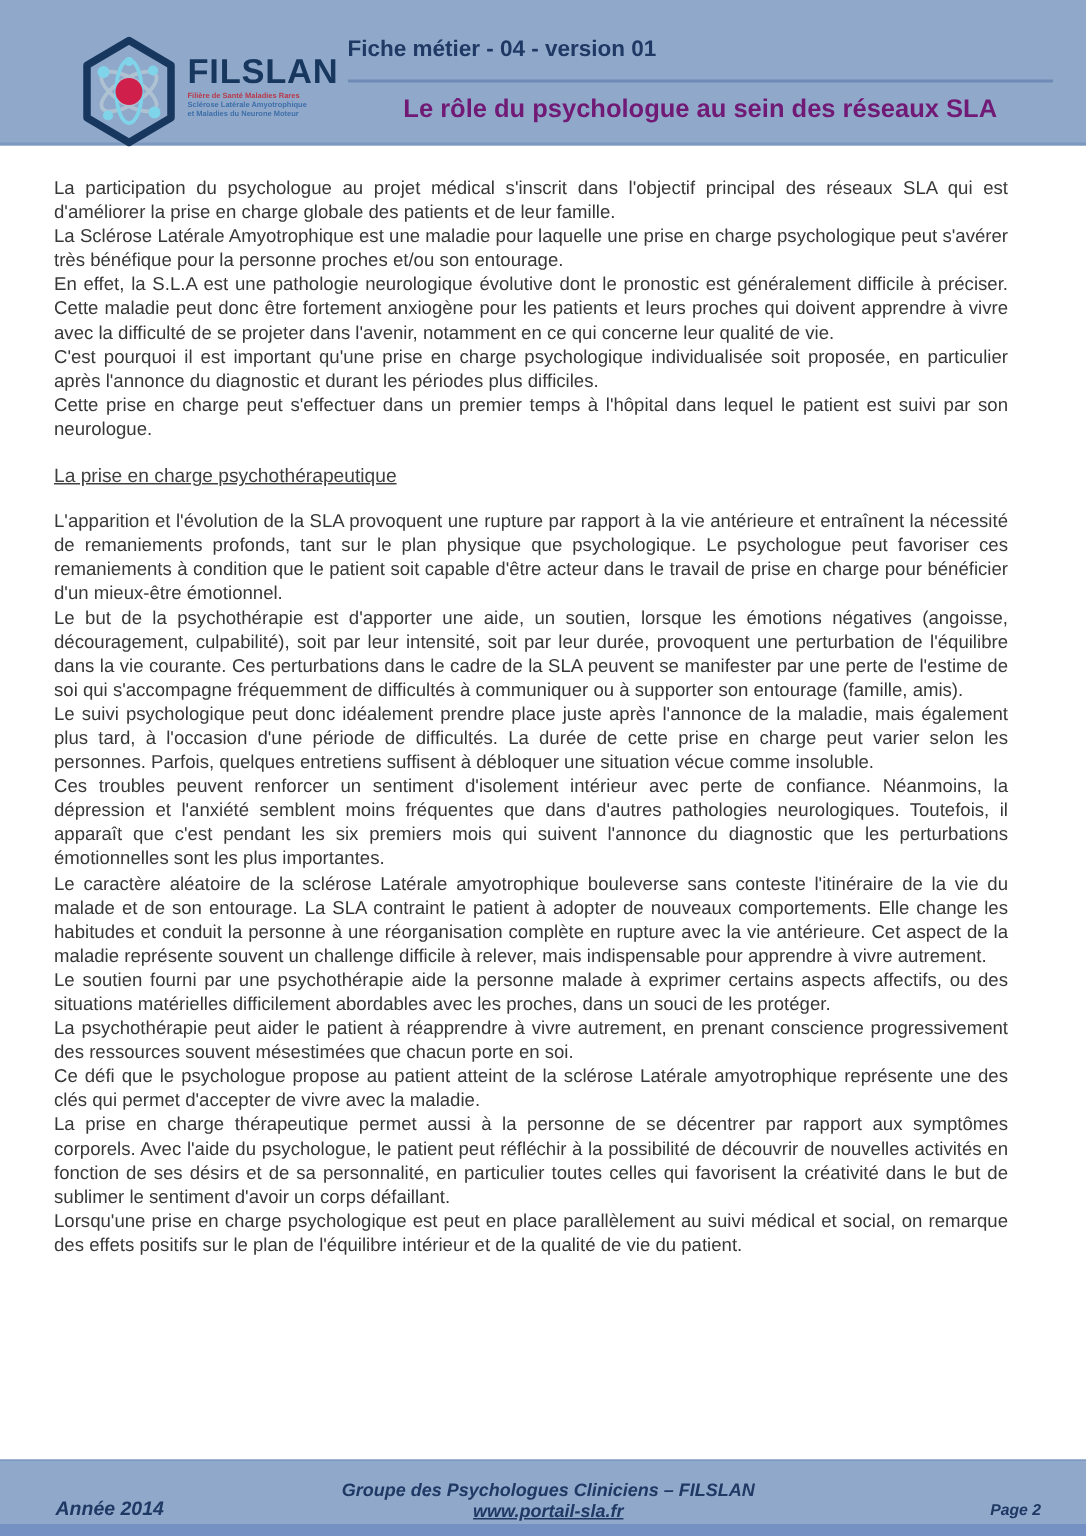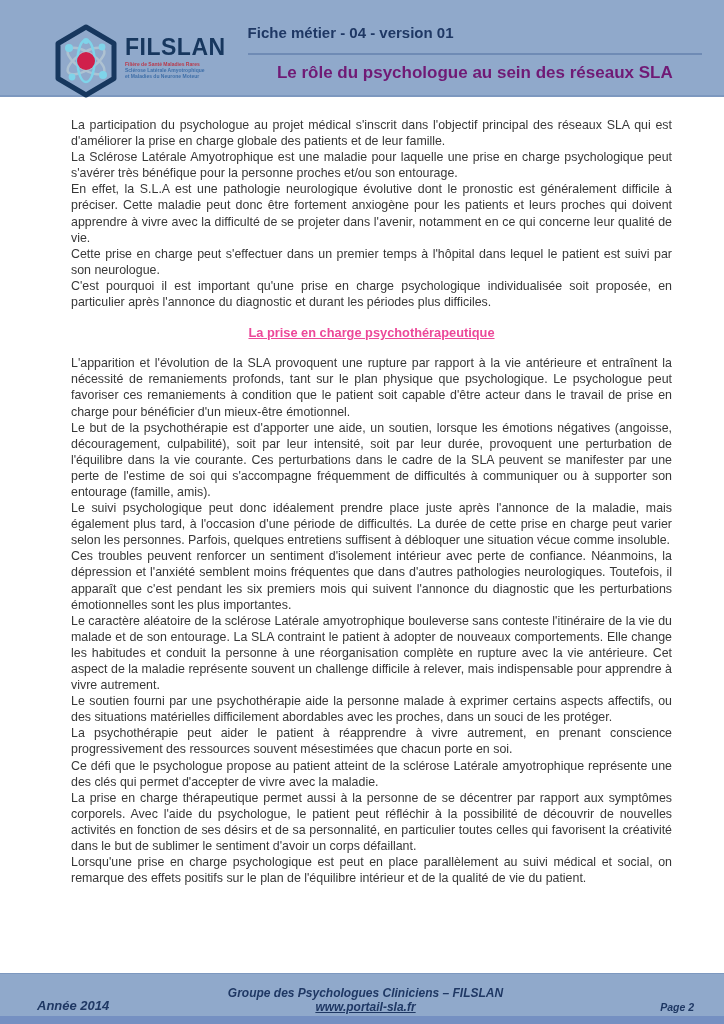--- a/index.html
+++ b/index.html
@@ -6,48 +6,48 @@
   .page{
     width:724px;height:1024px;margin:0 auto;background:#ffffff;
     position:relative;overflow:hidden;
     font-family:"Liberation Sans","DejaVu Sans",sans-serif;
   }
   
   .header{
     height:97px;background:#90A9CB;display:flex;align-items:flex-start;
     border-bottom:2px solid #7d98bf;box-sizing:border-box;
   }
-  .logo{display:flex;gap:7px;margin:24px 16px 0 54px;flex:0 0 auto;}
+  .logo{display:flex;gap:7px;margin:24px 0 0 54px;flex:0 0 auto;}
   .logo svg{display:block;}
   .logo-textcol{margin-top:11px;}
   .logo-name{
     font-size:23px;font-weight:bold;color:#17375E;letter-spacing:.5px;line-height:24px;
   }
   .logo-tagline{margin-top:2px;}
   .logo-tagline div{font-size:5px;line-height:6px;font-weight:bold;}
   .tag-red{color:#B93A4B;}
   .tag-blue{color:#3F6FA8;}
   .header-right{flex:1;margin:0 22px 0 6px;display:flex;flex-direction:column;}
   .doc-ref{
     text-align:left;color:#1F3864;font-weight:bold;font-size:15px;
     padding:24px 2px 12px 0;border-bottom:2px solid #6F8BB5;
   }
   .header-title{
     text-align:center;color:#701a75;font-weight:bold;font-size:17px;padding-top:8px;
   }
   
   .content{
-    height:876px;box-sizing:border-box;padding:20px 52px 0 71px;
+    height:876px;box-sizing:border-box;padding:20px 52px 0 36px;
     color:#383838;font-size:12.4px;line-height:16.1px;text-align:justify;
     overflow:hidden;
   }
   .content p{margin:0;}
   .section-heading{
-    margin:15px 0 14px 0;font-size:12.8px;font-weight:bold;color:#ec4899;
-    text-decoration:underline;text-align:center;
+    margin:15px 0 14px 0;font-size:12.8px;font-weight:normal;color:#404040;
+    text-decoration:underline;text-align:left;
   }
   
   .footer{
     position:absolute;left:0;bottom:0;width:724px;height:51px;background:#90A9CB;
     border-top:1px solid #7d98bf;box-sizing:border-box;
     display:grid;grid-template-columns:120px 1fr 120px;
     padding:5px 30px 10px 37px;align-items:end;
     color:#1F3864;font-weight:bold;font-style:italic;
   }
   .footer::after{
@@ -91,22 +91,22 @@
     <div class="header-right">
       <div class="doc-ref">Fiche métier - 04 - version 01</div>
       <div class="header-title">Le rôle du psychologue au sein des réseaux SLA</div>
     </div>
   </header>
 
   <main class="content">
     <p>La participation du psychologue au projet médical s'inscrit dans l'objectif principal des réseaux SLA qui est d'améliorer la prise en charge globale des patients et de leur famille.</p>
     <p>La Sclérose Latérale Amyotrophique est une maladie pour laquelle une prise en charge psychologique peut s'avérer très bénéfique pour la personne proches et/ou son entourage.</p>
     <p>En effet, la S.L.A est une pathologie neurologique évolutive dont le pronostic est généralement difficile à préciser. Cette maladie peut donc être fortement anxiogène pour les patients et leurs proches qui doivent apprendre à vivre avec la difficulté de se projeter dans l'avenir, notamment en ce qui concerne leur qualité de vie.</p>
+    <p>C'est pourquoi il est important qu'une prise en charge psychologique individualisée soit proposée, en particulier après l'annonce du diagnostic et durant les périodes plus difficiles.</p>
     <p>Cette prise en charge peut s'effectuer dans un premier temps à l'hôpital dans lequel le patient est suivi par son neurologue.</p>
-    <p>C'est pourquoi il est important qu'une prise en charge psychologique individualisée soit proposée, en particulier après l'annonce du diagnostic et durant les périodes plus difficiles.</p>
 
     <h2 class="section-heading">La prise en charge psychothérapeutique</h2>
 
     <p>L'apparition et l'évolution de la SLA provoquent une rupture par rapport à la vie antérieure et entraînent la nécessité de remaniements profonds, tant sur le plan physique que psychologique. Le psychologue peut favoriser ces remaniements à condition que le patient soit capable d'être acteur dans le travail de prise en charge pour bénéficier d'un mieux-être émotionnel.</p>
     <p>Le but de la psychothérapie est d'apporter une aide, un soutien, lorsque les émotions négatives (angoisse, découragement, culpabilité), soit par leur intensité, soit par leur durée, provoquent une perturbation de l'équilibre dans la vie courante. Ces perturbations dans le cadre de la SLA peuvent se manifester par une perte de l'estime de soi qui s'accompagne fréquemment de difficultés à communiquer ou à supporter son entourage (famille, amis).</p>
     <p>Le suivi psychologique peut donc idéalement prendre place juste après l'annonce de la maladie, mais également plus tard, à l'occasion d'une période de difficultés. La durée de cette prise en charge peut varier selon les personnes. Parfois, quelques entretiens suffisent à débloquer une situation vécue comme insoluble.</p>
     <p>Ces troubles peuvent renforcer un sentiment d'isolement intérieur avec perte de confiance. Néanmoins, la dépression et l'anxiété semblent moins fréquentes que dans d'autres pathologies neurologiques. Toutefois, il apparaît que c'est pendant les six premiers mois qui suivent l'annonce du diagnostic que les perturbations émotionnelles sont les plus importantes.</p>
     <p>Le caractère aléatoire de la sclérose Latérale amyotrophique bouleverse sans conteste l'itinéraire de la vie du malade et de son entourage. La SLA contraint le patient à adopter de nouveaux comportements. Elle change les habitudes et conduit la personne à une réorganisation complète en rupture avec la vie antérieure. Cet aspect de la maladie représente souvent un challenge difficile à relever, mais indispensable pour apprendre à vivre autrement.</p>
     <p>Le soutien fourni par une psychothérapie aide la personne malade à exprimer certains aspects affectifs, ou des situations matérielles difficilement abordables avec les proches, dans un souci de les protéger.</p>
     <p>La psychothérapie peut aider le patient à réapprendre à vivre autrement, en prenant conscience progressivement des ressources souvent mésestimées que chacun porte en soi.</p>

